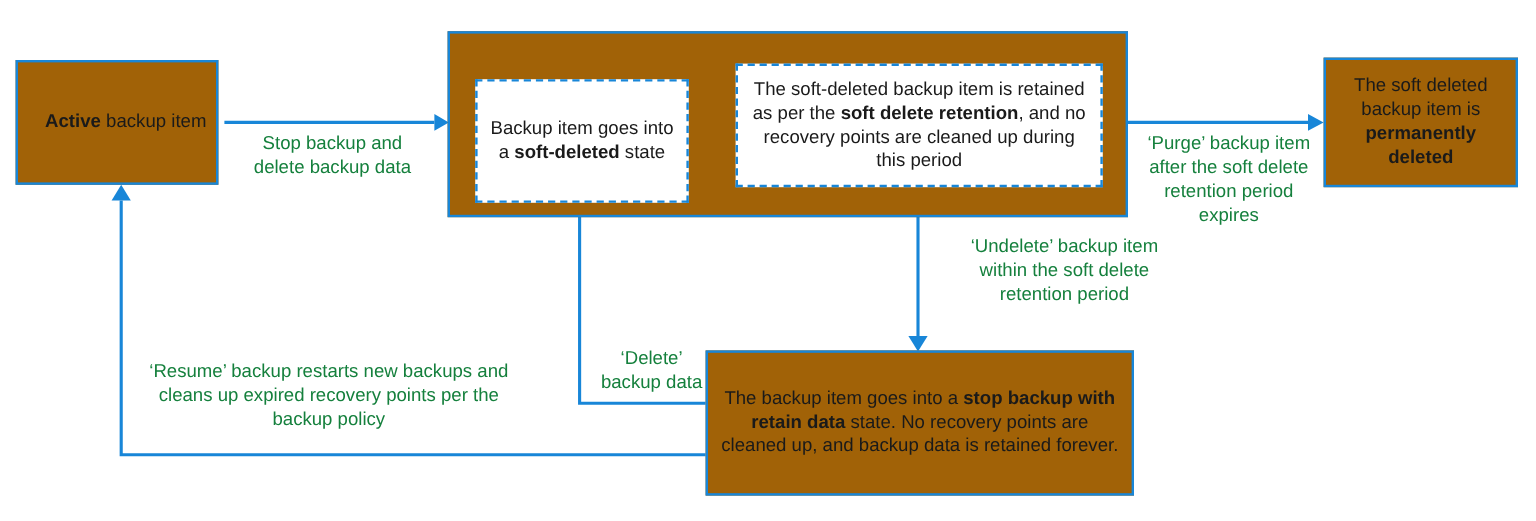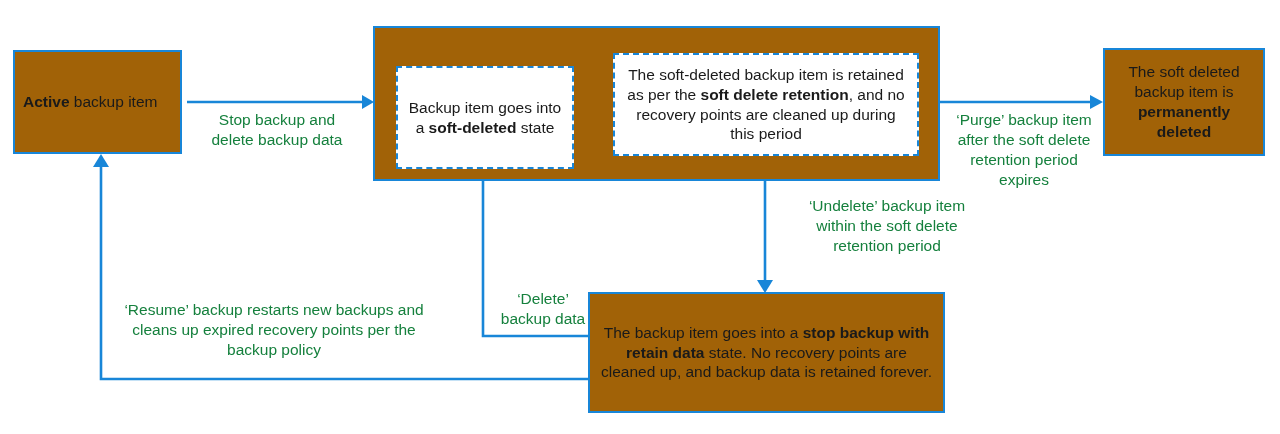--- a/index.html
+++ b/index.html
@@ -15,21 +15,21 @@
     position: relative;
     width: 1280px;
     height: 434px;
     background: #ffffff;
     overflow: hidden;
   }
   .node {
     position: absolute;
     display: flex;
     align-items: center;
-    justify-content: flex-start;
+    justify-content: flex-end;
     text-align: center;
     font-size: 15.5px;
     line-height: 1.28;
     color: #1a1a1a;
   }
   .solid-box {
     border: 2px solid #1886D8;
     background: #a16207;
   }
   .dashed-box {

